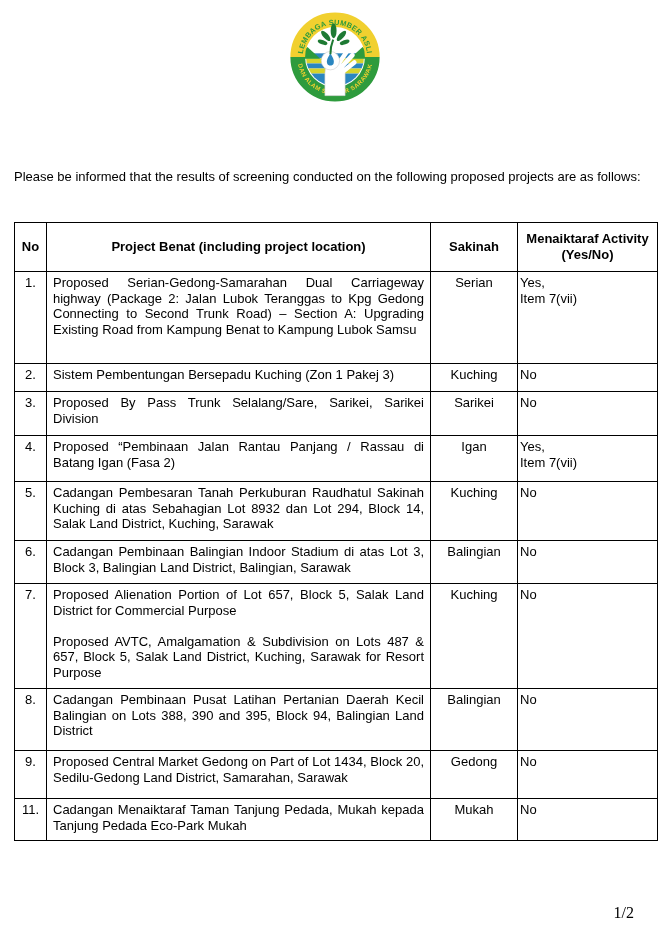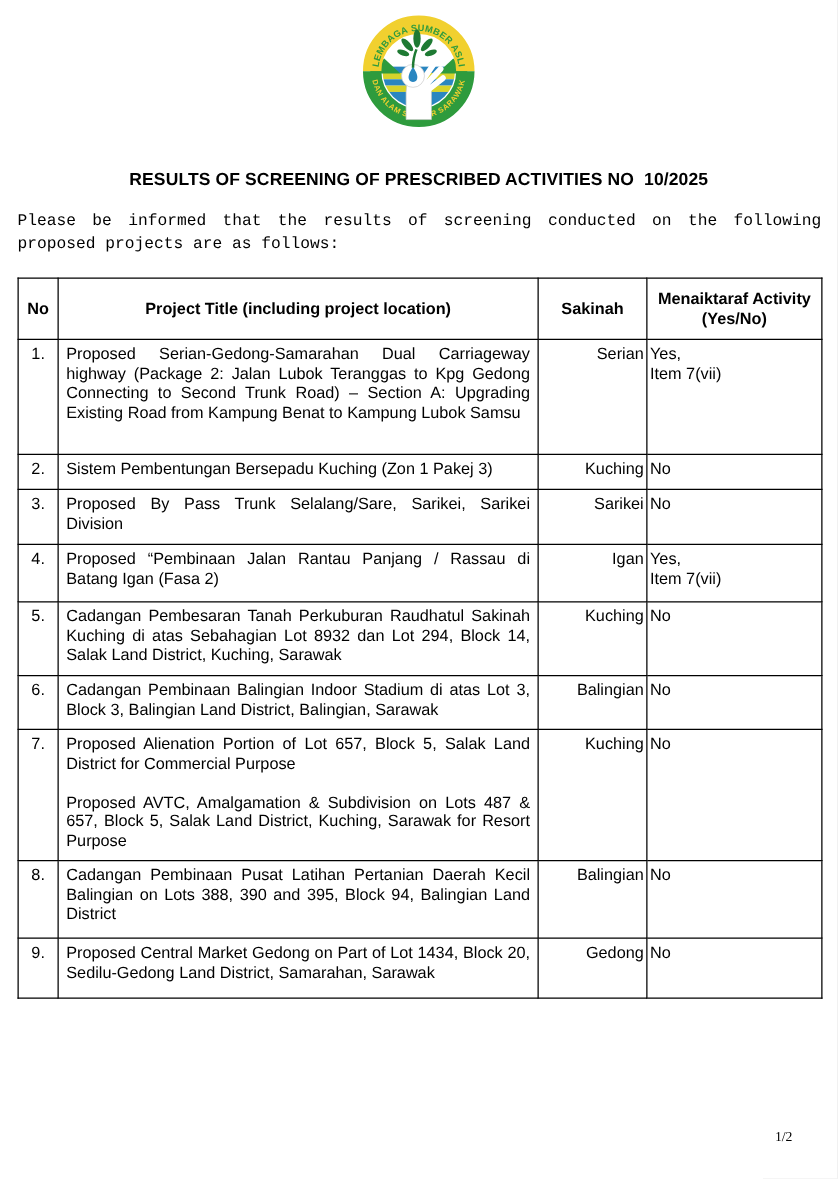--- a/index.html
+++ b/index.html
@@ -13,53 +13,53 @@
     position:absolute; top:11px; left:50%; transform:translateX(-50%);
     width:92px; height:92px;
   }
   .doc-title {
     position:absolute; top:135px; left:0; width:100%; margin:0;
     text-align:center; font-size:14px; font-weight:bold;
     white-space:pre-wrap; letter-spacing:0.1px;
   }
   .intro {
     position:absolute; top:168px; left:14px; width:643px; margin:0;
-    font-size:13px; line-height:18px; text-align:justify;font-family:Liberation Mono, monospace;
+    font-size:13px; line-height:18px; text-align:justify;
   }
   table.screening {
     position:absolute; top:222px; left:14px;
     width:643px; table-layout:fixed; border-collapse:collapse;
     font-size:13px; line-height:15.6px;padding-left:36px;
   }
   table.screening th, table.screening td {
     border:1px solid #000; vertical-align:top;
   }
   table.screening th {
     font-weight:bold; vertical-align:middle; text-align:center;
     white-space:pre-line; height:44px; padding:2px; font-size:13px;
   }
   td.c-no  { width:32px;  text-align:center; padding:3px 1px; }
   td.c-ti  { width:384px; text-align:justify; white-space:pre-line; padding:3px 6px 4px; }
-  td.c-lo  { width:87px;  text-align:right; padding:3px 2px; }
+  td.c-lo  { width:87px;  text-align:center; padding:3px 2px; }
   td.c-pa  { width:140px; white-space:pre-line; padding:3px 2px; }
   col.w-no{width:32px} col.w-ti{width:384px} col.w-lo{width:87px} col.w-pa{width:140px}
   tbody tr:nth-child(1)  td { height:84px; }
   tbody tr:nth-child(2)  td { height:20px; }
   tbody tr:nth-child(3)  td { height:36px; }
   tbody tr:nth-child(4)  td { height:38px; }
   tbody tr:nth-child(5)  td { height:51px; }
   tbody tr:nth-child(6)  td { height:35px; }
   tbody tr:nth-child(7)  td { height:97px; }
   tbody tr:nth-child(8)  td { height:54px; }
   tbody tr:nth-child(9)  td { height:40px; }
   tbody tr:nth-child(10) td { height:34px; }
   tbody tr:nth-child(11) td { height:38px; }
   .pageno {
     position:absolute; top:904px; right:36px;
-    font-family:"Liberation Serif", serif; font-size:11px;
+    font-family:"Liberation Serif", serif; font-size:16px;
   }
 </style>
 </head>
 <body>
 
 <div class="page">
 
   <div class="logo">
     <svg viewBox="0 0 100 100" width="92" height="92" aria-hidden="true">
       <defs>
@@ -101,35 +101,34 @@
           <ellipse cx="48.5" cy="21.5" rx="3.2" ry="8"></ellipse>
           <ellipse cx="40" cy="27" rx="2.8" ry="7" transform="rotate(-42 40 27)"></ellipse>
           <ellipse cx="57" cy="27" rx="2.8" ry="7" transform="rotate(42 57 27)"></ellipse>
           <ellipse cx="36.5" cy="34" rx="2.4" ry="5.5" transform="rotate(-70 36.5 34)"></ellipse>
           <ellipse cx="60.5" cy="34" rx="2.4" ry="5.5" transform="rotate(70 60.5 34)"></ellipse>
         </g>
       </g>
     </svg>
   </div>
 
-  <h1 class="doc-title">RESULTS OF SCREENING OF PRESCRIBED ACTIVITIES NO  10/2025</h1>
 
   <p class="intro">Please be informed that the results of screening conducted on the following proposed projects are as follows:</p>
 
   <table class="screening">
     <colgroup>
         <col class="w-no">
         <col class="w-ti">
         <col class="w-lo">
         <col class="w-pa">
       </colgroup>
     <thead>
       <tr>
         <th>No</th>
-        <th>Project Title (including project location)</th>
+        <th>Project Benat (including project location)</th>
         <th>Sakinah</th>
         <th>Menaiktaraf Activity
 (Yes/No)</th>
       </tr>
     </thead>
     <tbody>
       <tr>
         <td class="c-no">1.</td>
         <td class="c-ti">Proposed Serian-Gedong-Samarahan Dual Carriageway highway (Package 2: Jalan Lubok Teranggas to Kpg Gedong Connecting to Second Trunk Road) – Section A: Upgrading Existing Road from Kampung Benat to Kampung Lubok Samsu</td>
         <td class="c-lo">Serian</td>
@@ -180,18 +179,24 @@
         <td class="c-ti">Cadangan Pembinaan Pusat Latihan Pertanian Daerah Kecil Balingian on Lots 388, 390 and 395, Block 94, Balingian Land District</td>
         <td class="c-lo">Balingian</td>
         <td class="c-pa">No</td>
       </tr>
       <tr>
         <td class="c-no">9.</td>
         <td class="c-ti">Proposed Central Market Gedong on Part of Lot 1434, Block 20, Sedilu-Gedong Land District, Samarahan, Sarawak</td>
         <td class="c-lo">Gedong</td>
         <td class="c-pa">No</td>
       </tr>
+      <tr>
+        <td class="c-no">11.</td>
+        <td class="c-ti">Cadangan Menaiktaraf Taman Tanjung Pedada, Mukah kepada Tanjung Pedada Eco-Park Mukah</td>
+        <td class="c-lo">Mukah</td>
+        <td class="c-pa">No</td>
+      </tr>
     </tbody>
   </table>
 
   <div class="pageno">1/2</div>
 
 </div>
 
 </body></html>

